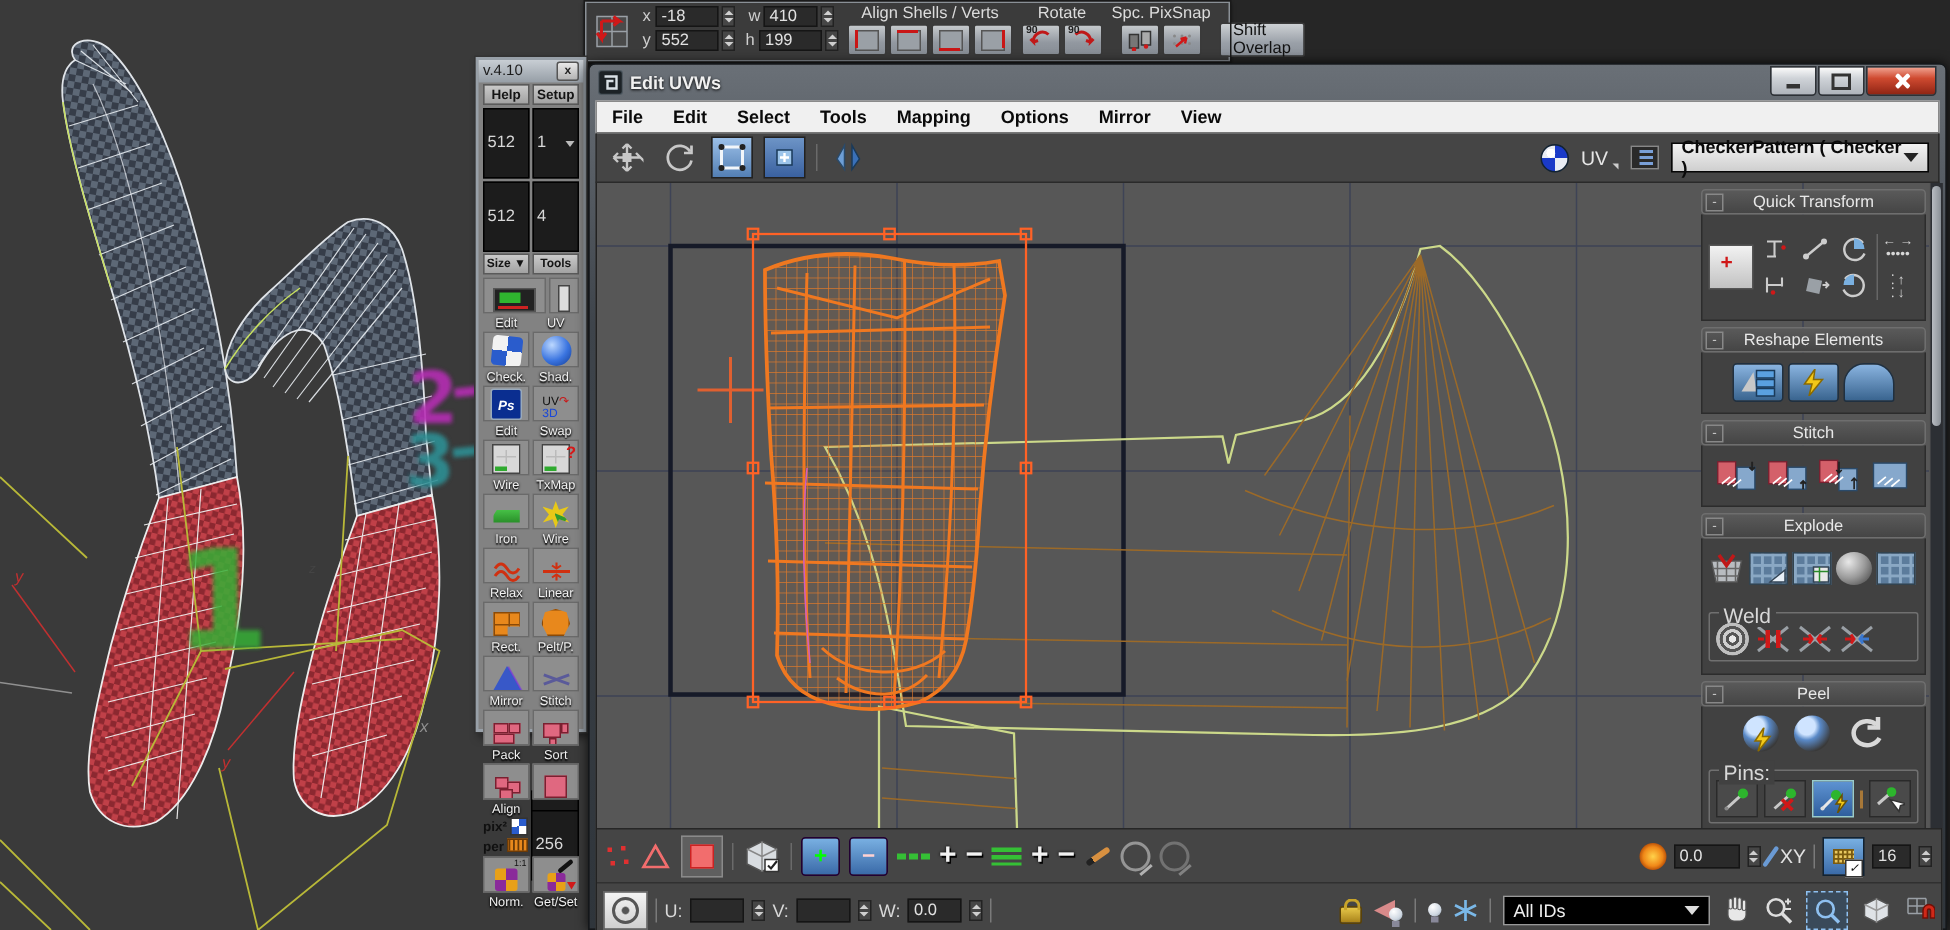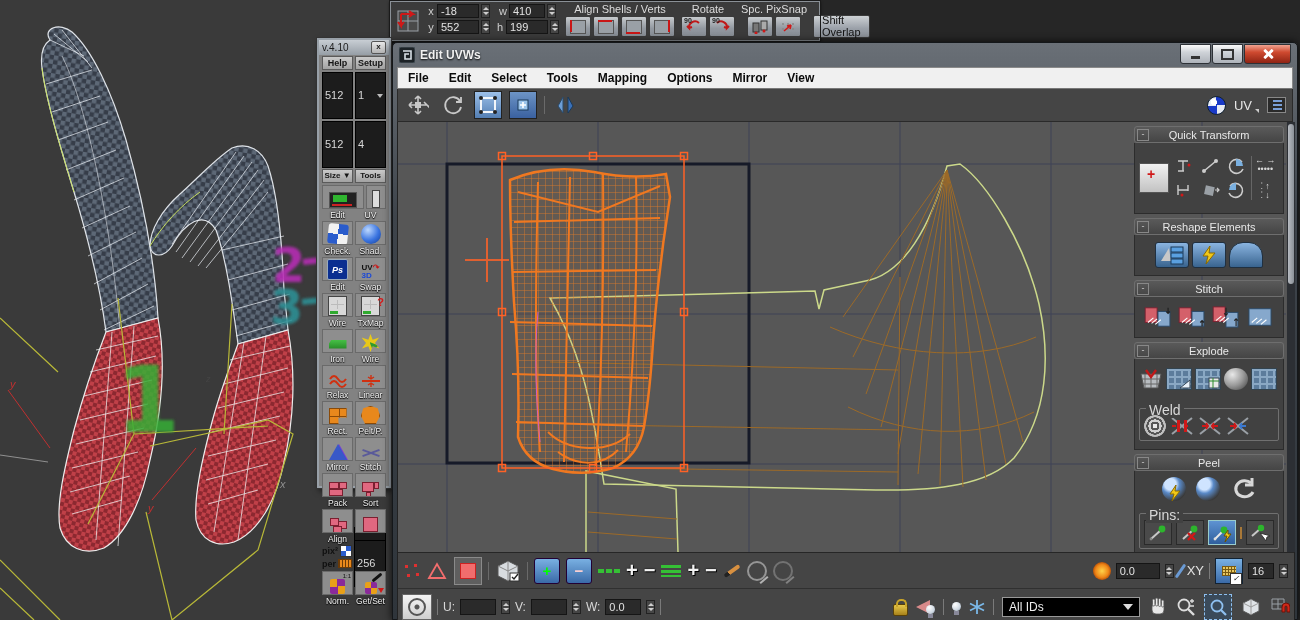--- a/index.html
+++ b/index.html
@@ -57,21 +57,21 @@
 
   .i-screen{width:26px;height:14px;background:#222;border:1px solid #555;position:relative}
   .i-screen::before{content:"";position:absolute;left:3px;top:2px;width:14px;height:7px;background:#2fb52f}
   .i-screen::after{content:"";position:absolute;left:2px;bottom:1px;width:20px;height:2px;background:#c22}
   .i-bars{width:6px;height:16px;background:#ddd;border:1px solid #444}
   .i-check{width:20px;height:20px;border-radius:3px;transform:rotate(6deg);
            background:conic-gradient(#2a5ccc 0 90deg,#f2f2f2 0 180deg,#2a5ccc 0 270deg,#f2f2f2 0)}
   .i-shad{width:20px;height:20px;border-radius:50%;background:radial-gradient(circle at 35% 30%,#bcd8ff,#3a74e0 55%,#123a90)}
   .i-ps{width:19px;height:19px;background:#0a2e90;border:1px solid #9ab;border-radius:2px;
         color:#fff;font-size:9px;font-weight:bold;display:flex;align-items:center;justify-content:center}
-  .i-uv3d{font-size:8px;font-weight:bold;color:#111;line-height:8px;text-align:left}
+  .i-uv3d{font-size:8px;font-weight:normal;color:#111;line-height:8px;text-align:left}
   .i-uv3d .r3d{color:#1a48d8}
   .i-uv3d .arr{color:#c81818}
   .i-clip{width:17px;height:18px;background:#d8d8d8;border:1px solid #444;position:relative}
   .i-clip::before{content:"";position:absolute;left:2px;top:3px;right:2px;height:9px;
                   background:linear-gradient(#bbb,#bbb) 50% 0/1px 100% no-repeat,linear-gradient(#bbb,#bbb) 0 50%/100% 1px no-repeat}
   .i-clip::after{content:"";position:absolute;left:1px;bottom:1px;width:8px;height:3px;background:#2faa2f}
   .i-q{position:absolute;right:1px;top:2px;color:#d81818;font-weight:bold;font-size:11px}
   .i-iron{width:18px;height:12px;background:linear-gradient(#46c046,#1d7a1d);clip-path:polygon(15% 0,100% 0,100% 70%,0 70%,0 35%);position:relative}
   .i-iron::after{content:"";position:absolute;left:0;bottom:-3px;width:100%;height:2px;background:#e8e8e8}
   .i-split{width:18px;height:18px;background:#e8c818;clip-path:polygon(50% 0,62% 32%,98% 20%,75% 50%,100% 80%,62% 68%,50% 100%,38% 68%,2% 80%,25% 50%,0 20%,38% 32%)}
@@ -614,20 +614,24 @@
       <div class="modebtn">
         <svg width="24" height="22">
             <path d="M9,3 v16 l-5,-7 z" fill="#6d9ed6" stroke="#2a4a6a"></path>
             <path d="M14,3 v16 l5,-7 z" fill="#3a70b8" stroke="#1a3a5a"></path>
           </svg>
       </div>
       <div style="margin-left:auto;display:flex;align-items:center;gap:8px">
         <i class="ic ballchk"></i>
         <span class="uvtxt">UV</span>
         <i class="ic i-list"></i>
+        <div class="ddl">
+          <span>CheckerPattern  ( Checker )</span>
+          <i class="caret"></i>
+        </div>
       </div>
     </div>
 
     <div class="client">
 
       <svg class="abs" style="left:0;top:0" width="888" height="430" viewBox="0 0 888 430">
         <defs>
           <pattern id="og" width="7" height="7" patternUnits="userSpaceOnUse">
             <path d="M0,0 H7 M0,0 V7" stroke="#e87c28" stroke-width="0.9" fill="none"></path>
           </pattern>

